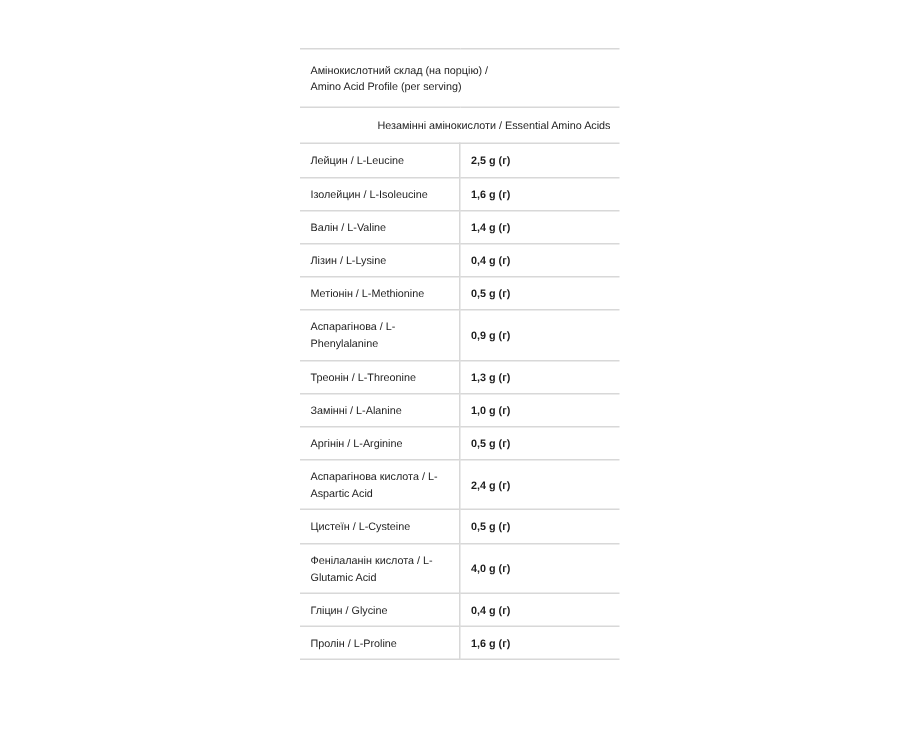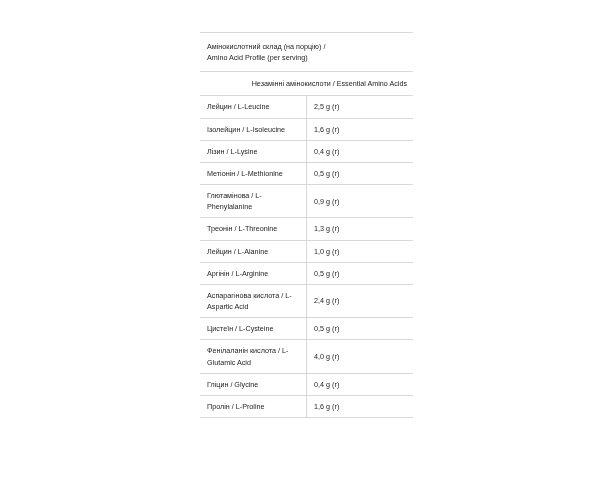--- a/index.html
+++ b/index.html
@@ -47,20 +47,21 @@
     padding-top: 6px;
     padding-bottom: 6px;
     text-align: right;
   }
   td.name-cell {
     width: 128px;
     border-right: 1px solid #d8d8d8;
   }
   td.value-cell {
     width: 72px;
+    font-weight: bold;
   }
   td.full-cell {
     width: 200px;
   }
   tr.first-row td {
     border-top: 1px solid #d8d8d8;
   }
   .lbl-line { display: block; }
 </style>
 </head>
@@ -84,39 +85,43 @@
 
         <tr>
           <td class="name-cell">Лейцин / L-Leucine</td>
           <td class="value-cell">2,5 g (г)</td>
         </tr>
         <tr>
           <td class="name-cell">Ізолейцин / L-Isoleucine</td>
           <td class="value-cell">1,6 g (г)</td>
         </tr>
         <tr>
+          <td class="name-cell">Валін / L-Valine</td>
+          <td class="value-cell">1,4 g (г)</td>
+        </tr>
+        <tr>
           <td class="name-cell">Лізин / L-Lysine</td>
           <td class="value-cell">0,4 g (г)</td>
         </tr>
         <tr>
           <td class="name-cell">Метіонін / L-Methionine</td>
           <td class="value-cell">0,5 g (г)</td>
         </tr>
         <tr>
-          <td class="name-cell">Глютамінова / L-Phenylalanine</td>
+          <td class="name-cell">Аспарагінова / L-Phenylalanine</td>
           <td class="value-cell">0,9 g (г)</td>
         </tr>
         <tr>
           <td class="name-cell">Треонін / L-Threonine</td>
           <td class="value-cell">1,3 g (г)</td>
         </tr>
 
 
         <tr>
-          <td class="name-cell">Лейцин / L-Alanine</td>
+          <td class="name-cell">Замінні / L-Alanine</td>
           <td class="value-cell">1,0 g (г)</td>
         </tr>
         <tr>
           <td class="name-cell">Аргінін / L-Arginine</td>
           <td class="value-cell">0,5 g (г)</td>
         </tr>
         <tr>
           <td class="name-cell">Аспарагінова кислота / L-Aspartic Acid</td>
           <td class="value-cell">2,4 g (г)</td>
         </tr>

